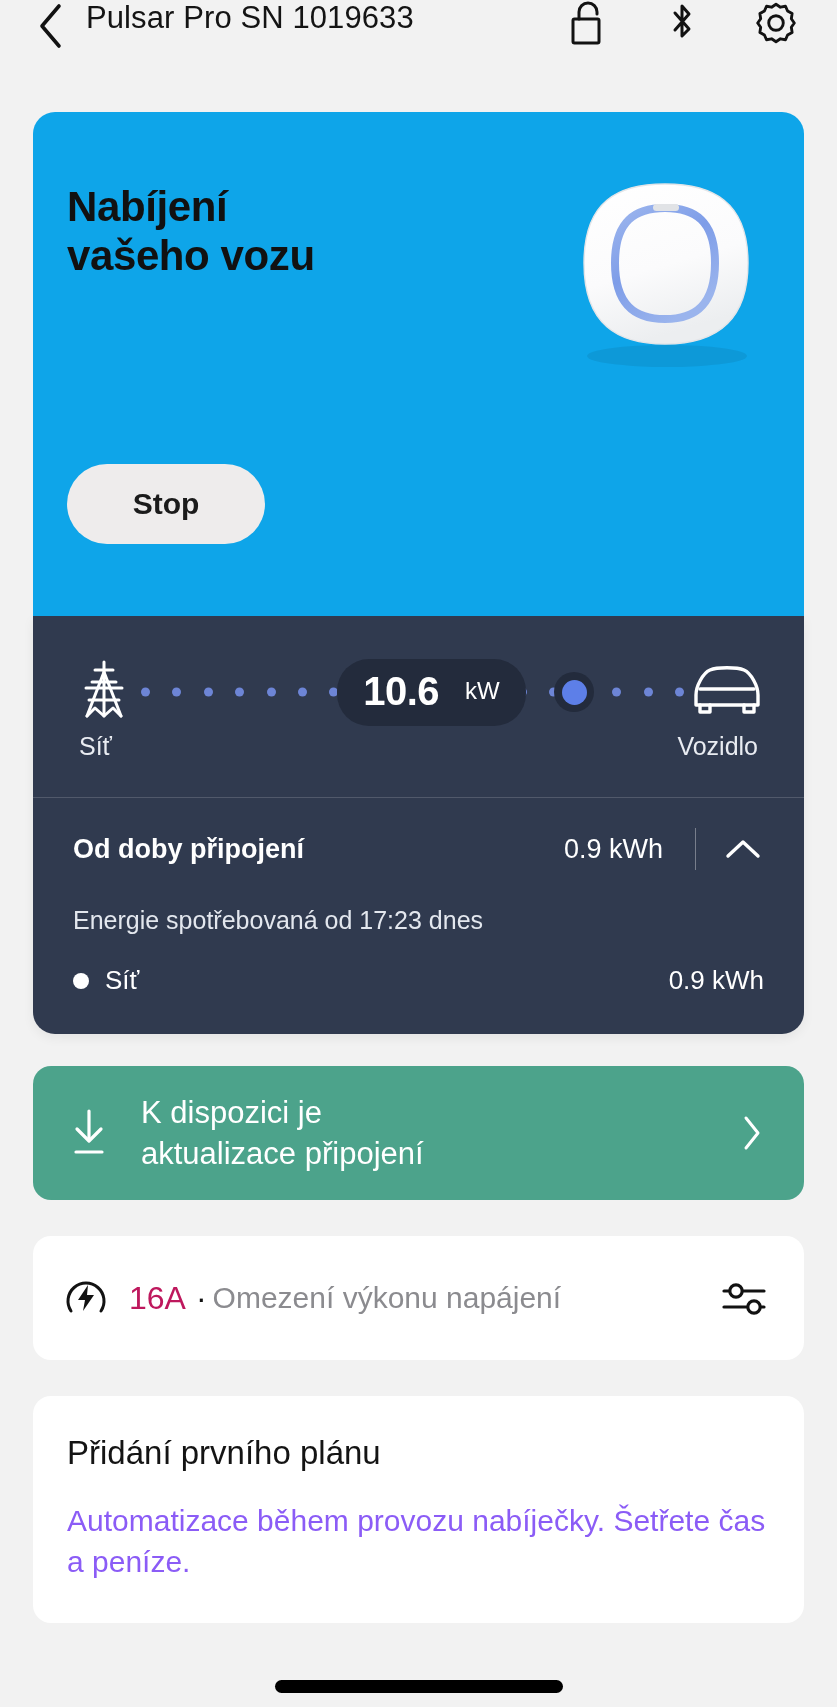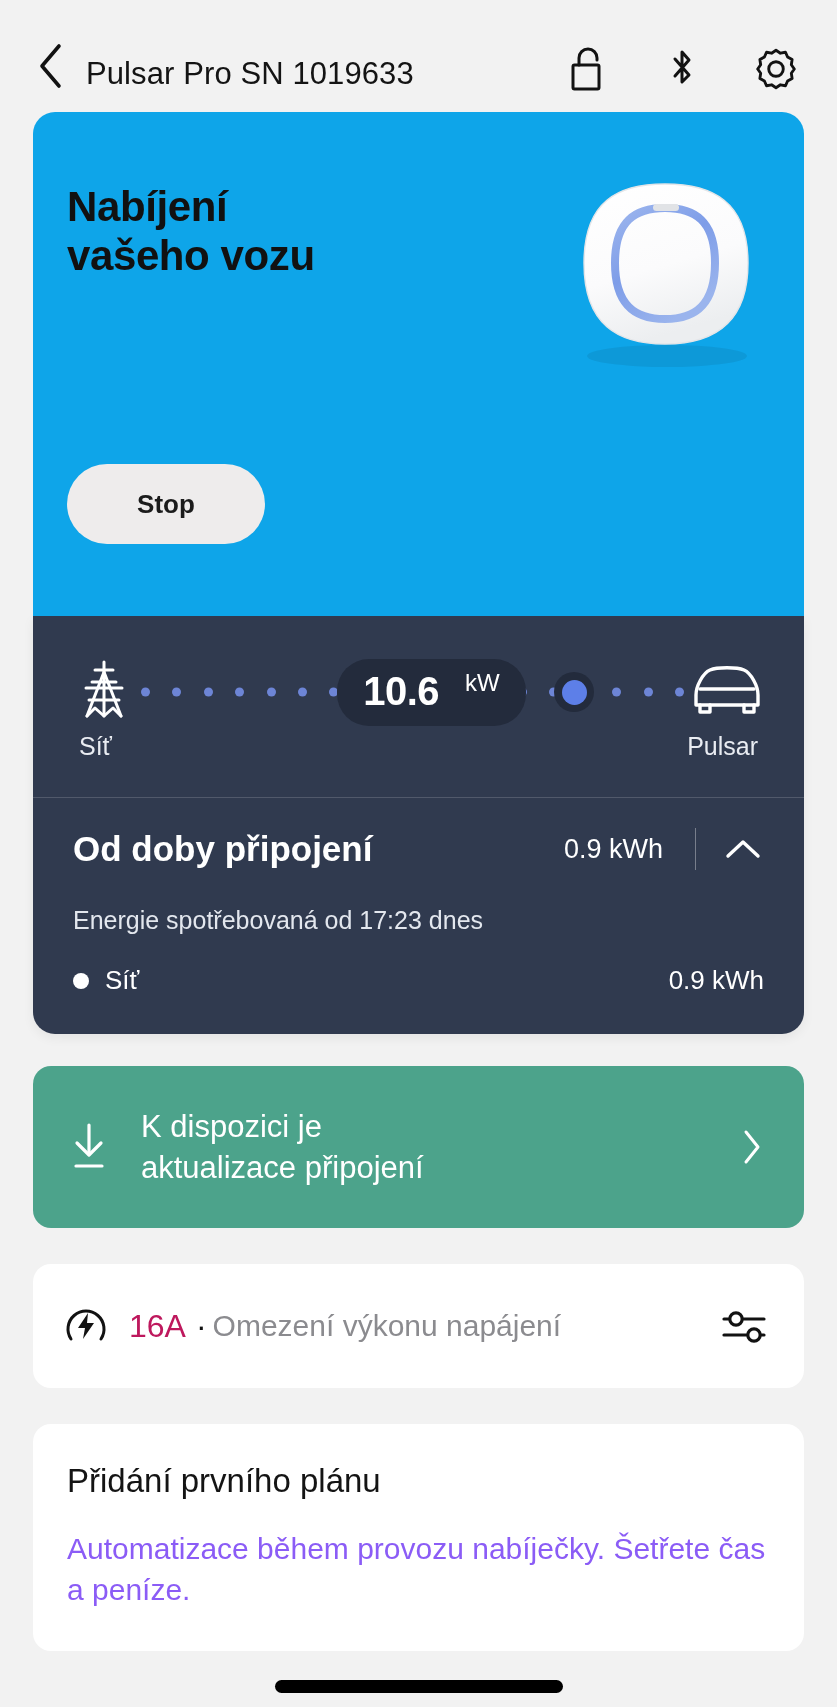--- a/index.html
+++ b/index.html
@@ -15,21 +15,21 @@
     width: 837px; height: 1707px;
     background: #f2f2f2;
   }
 
   
   .header {
     position: absolute;
     top: 0; left: 0;
     width: 837px; height: 92px;
     display: flex;
-    align-items: flex-end;
+    align-items: flex-start;
     padding: 0 30px 0 28px;
     background: #f2f2f2;
   }
   .back-btn {
     width: 44px; height: 52px;
     display: flex; align-items: center; justify-content: center;
     flex: 0 0 auto;
     cursor: pointer;
   }
   .header-title {
@@ -87,21 +87,21 @@
     position: absolute;
     left: 34px; bottom: 72px;
     min-width: 198px;
     height: 80px;
     padding: 0 36px;
     border: none;
     border-radius: 40px;
     background: #eeecec;
     color: #1b1b1b;
     font-family: "Liberation Sans", sans-serif;
-    font-size: 26px;
+    font-size: 30px;
     font-weight: 700;
     cursor: pointer;
     display: flex; align-items: center; justify-content: center;
   }
 
   
   .power-card {
     margin: 0 33px 0 33px;
     background: #303a4f;
     border-radius: 0 0 22px 22px;
@@ -146,21 +146,21 @@
     border-radius: 50%;
     background: #6d85d6;
   }
   .kw-pill {
     position: relative;
     z-index: 2;
     background: #232b3c;
     border-radius: 32px;
     padding: 10px 26px 12px 26px;
     display: flex;
-    align-items: flex-start;
+    align-items: center;
     gap: 26px;
     margin-left: 38px;
   }
   .kw-value {
     color: #ffffff;
     font-size: 40px;
     font-weight: 700;
     letter-spacing: -0.5px;
   }
   .kw-unit {
@@ -200,21 +200,21 @@
     background: rgba(255,255,255,0.16);
     margin: 16px 0 0 0;
   }
   .energy-head {
     display: flex;
     align-items: center;
     padding: 30px 40px 8px 40px;
   }
   .energy-head-title {
     color: #ffffff;
-    font-size: 35px;
+    font-size: 27px;
     font-weight: 700;
     flex: 1 1 auto;
   }
   .energy-head-value {
     color: #ffffff;
     font-size: 27px;
     font-weight: 400;
     margin-right: 32px;
   }
   .vbar {
@@ -252,21 +252,21 @@
   .energy-row-value {
     color: #ffffff;
     font-size: 26px;
   }
 
   
   .update-banner {
     margin: 32px 33px 0 33px;
     background: #4ca38b;
     border-radius: 18px;
-    height: 162px;
+    height: 134px;
     display: flex;
     align-items: center;
     padding: 0 34px 0 34px;
     cursor: pointer;
   }
   .update-icon {
     flex: 0 0 auto;
     width: 44px; height: 52px;
     display: flex; align-items: center; justify-content: center;
   }
@@ -467,21 +467,21 @@
                 <path d="M10 28 L64 28"></path>
                 <path d="M10 44 L10 51 L20 51 L20 44"></path>
                 <path d="M54 44 L54 51 L64 51 L64 44"></path>
               </g>
             </svg>
           </div>
         </div>
 
         <div class="flow-labels">
           <span>Síť</span>
-          <span>Pulsar</span>
+          <span>Vozidlo</span>
         </div>
       </div>
 
       <div class="power-divider"></div>
 
       <div class="energy-head">
         <div class="energy-head-title">Od doby připojení</div>
         <div class="energy-head-value">0.9 kWh</div>
         <div class="vbar"></div>
         <div class="chev-up-btn">

